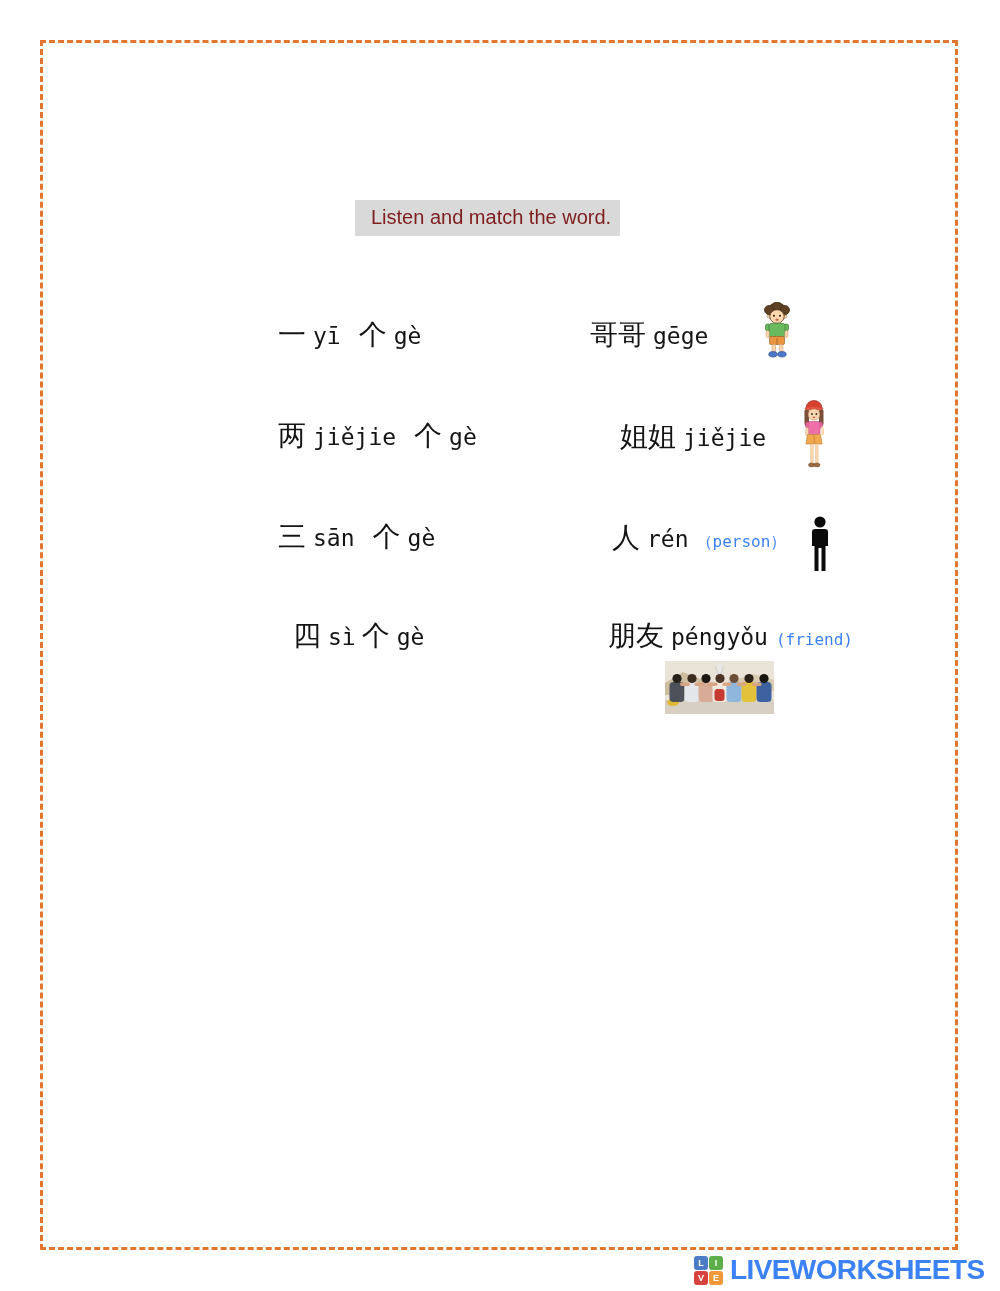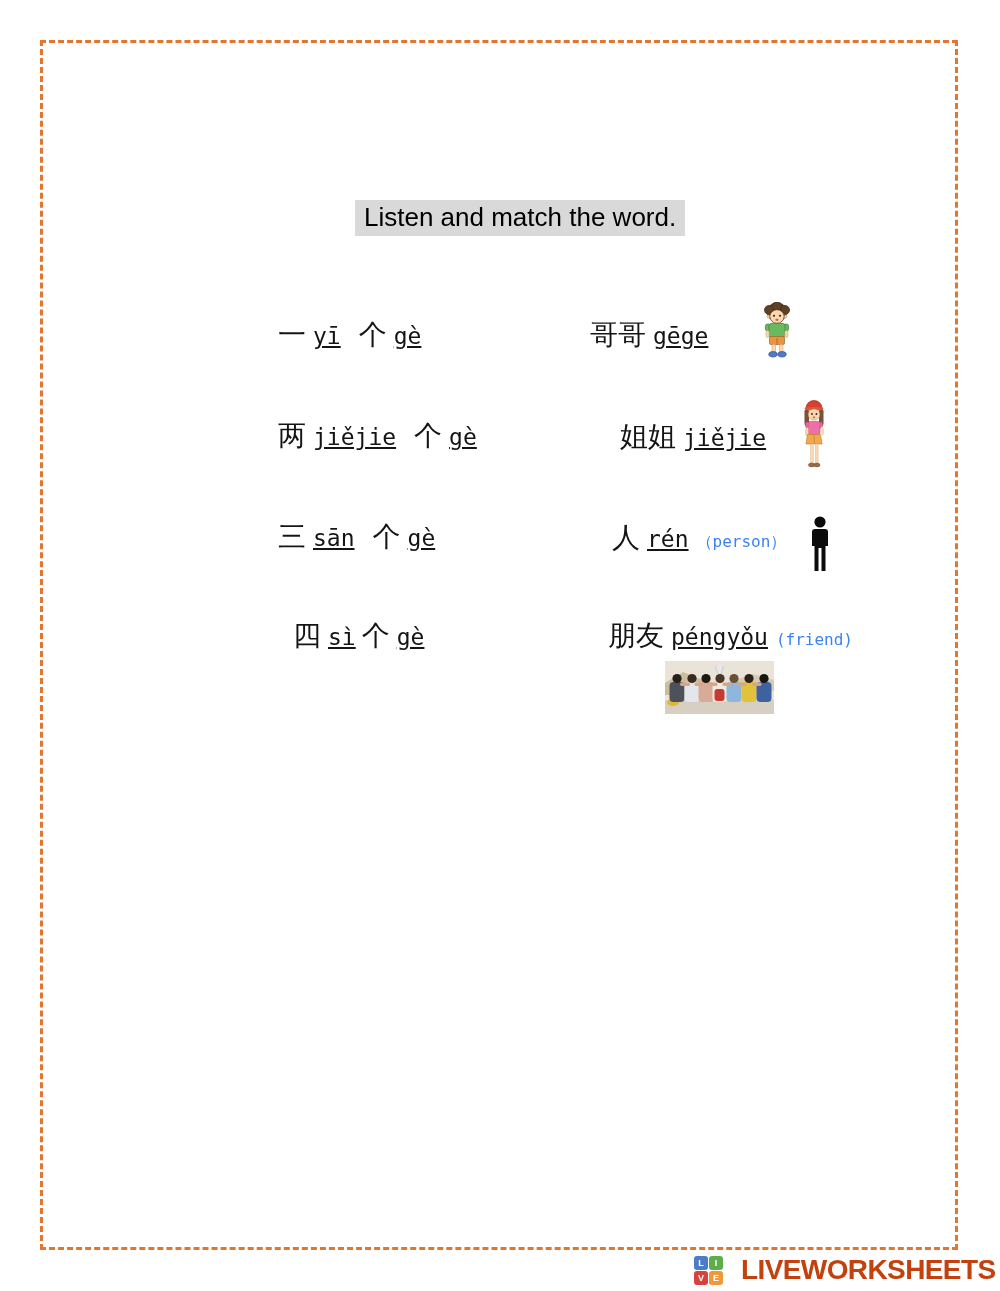--- a/index.html
+++ b/index.html
@@ -15,35 +15,35 @@
   .frame {
     position: absolute;
     left: 40px; top: 40px;
     width: 912px; height: 1204px;
     border: 3px dashed #e2762f;
   }
   .title {
     position: absolute;
     left: 355px; top: 200px;
     background: #d9d9d9;
-    padding: 4px 9px 5px 9px;
-    font-size: 26px;
+    padding: 4px 9px 5px 16px;
+    font-size: 20px;
     line-height: 27px;
-    color: #000000;
+    color: #7f1d1d;
     white-space: nowrap;
   }
   .match-item {
     position: absolute;
     white-space: nowrap;
     line-height: 34px;
     color: #141414;
     cursor: pointer;
   }
   .hz { font-size: 28px; font-family: "DejaVu Sans", "Liberation Sans", sans-serif; }
-  .py { font-size: 23px; font-family: "DejaVu Sans Mono", monospace; margin-left: 7px; text-decoration: underline; }
+  .py { font-size: 23px; font-family: "DejaVu Sans Mono", monospace; margin-left: 7px; }
   .hz2 { margin-left: 18px; }
   .hz2-sm { margin-left: 6px; }
   .note { font-size: 16px; font-family: "DejaVu Sans Mono", monospace; margin-left: 8px; color: #3b82f6; }
   .img-abs { position: absolute; }
   .img-abs svg { display: block; width: 100%; height: 100%; }
 
   .logo {
     position: absolute;
     left: 694px; top: 1255px;
     display: flex;
@@ -59,27 +59,27 @@
     border-radius: 3px;
     color: #ffffff;
     font: 700 9px/14px "Liberation Sans", sans-serif;
     text-align: center;
   }
   .sq-l { background: #4d7cc7; }
   .sq-i { background: #5bae4a; }
   .sq-v { background: #d6423c; }
   .sq-e { background: #f0983a; }
   .logo-text {
-    margin-left: 18px;
+    margin-left: 7px;
     font-family: "Liberation Sans", sans-serif;
     font-weight: 800;
     font-size: 28px;
     line-height: 30px;
     letter-spacing: -0.6px;
-    color: #c2410c;
+    color: #3b82f6;
     white-space: nowrap;
   }
 </style>
 </head>
 <body>
 
 <div class="page">
 
   <div class="frame"></div>
 

